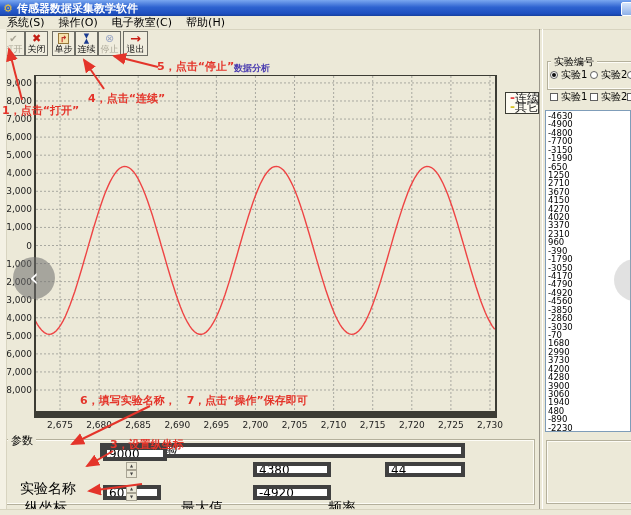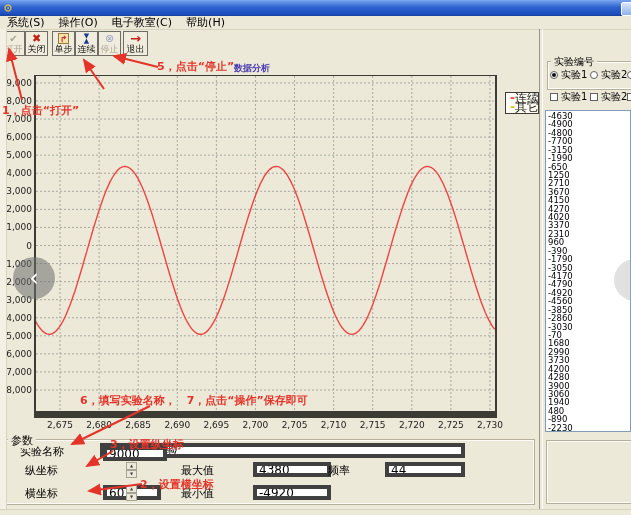--- a/index.html
+++ b/index.html
@@ -57,36 +57,37 @@
   .groupbox{position:absolute;border:1px solid #b4b09c;box-shadow:inset 0 0 0 1px #fdfcf6;}
   .gb-label{position:absolute;background:#ece9d8;padding:0 3px;font-size:10px;color:#000;z-index:2;white-space:nowrap;}
   .radio{position:absolute;width:8px;height:8px;border:1px solid #606060;border-radius:50%;background:#fff;box-sizing:border-box;}
   .radio.sel::after{content:"";position:absolute;left:1px;top:1px;width:4px;height:4px;border-radius:50%;background:#101010;}
   .checkbox{position:absolute;width:8px;height:8px;border:1px solid #606060;background:#fff;box-sizing:border-box;}
   .ctl-label{position:absolute;font-size:10px;line-height:10px;color:#000;white-space:nowrap;text-align:right;}
   #listbox{position:absolute;left:545px;top:110px;width:86px;height:322px;background:#fff;
     border:1px solid #7f9db9;box-sizing:border-box;overflow:hidden;padding-top:1px;}
   .list-item{font-size:8.5px;line-height:8.42px;color:#000;padding-left:2px;white-space:nowrap;}
   
-  .flabel{position:absolute;font-size:11px;line-height:12px;color:#000;white-space:nowrap;}
+  .flabel{position:absolute;font-size:14px;line-height:12px;color:#000;white-space:nowrap;margin-top:36px;}
   .txt{position:absolute;height:15px;border:4px solid #404040;background:#fff;font-size:12px;
     font-family:"DejaVu Sans",sans-serif;padding:0 0 0 2px;box-sizing:border-box;margin-left:35px;}
   .spin{position:absolute;width:11px;height:15px;display:flex;flex-direction:column;}
   .spin div{flex:1;background:#ece9d8;border:1px solid #aaa republika;border:1px solid #a8a494;font-size:4px;
     line-height:6px;text-align:center;color:#444;}
   .edgeL{position:absolute;left:0;top:29px;bottom:0;width:6px;background:#f4f1e4;border-right:1px solid #d8d4c0;}
   .edgeB{position:absolute;left:0;bottom:0;right:0;height:5px;background:#ece9d8;border-top:1px solid #d8d4c0;}
 </style>
 </head>
 <body>
 
 <div id="screen">
 
   <div class="titlebar">
     <span class="gear">⚙</span>
+    <span>传感器数据采集教学软件</span>
     <div class="minbtn"></div>
   </div>
 
   <div class="menubar" id="menubar">
       <span class="menu-item">系统(S)</span>
       <span class="menu-item">操作(O)</span>
       <span class="menu-item">电子教室(C)</span>
       <span class="menu-item">帮助(H)</span>
     </div>
 
@@ -188,25 +189,25 @@
         <line x1="453.98999999999995" y1="0" x2="453.98999999999995" y2="335" stroke="#a8a8a0" stroke-width="1" stroke-dasharray="2,2"></line>
         <polyline points="-1.0,244.0 1.3,248.3 3.7,251.8 6.0,254.6 8.4,256.6 10.7,257.9 13.1,258.4 15.4,258.0 17.7,256.9 20.1,255.0 22.4,252.3 24.8,248.9 27.1,244.8 29.5,240.0 31.8,234.6 34.2,228.6 36.5,222.1 38.9,215.2 41.2,207.9 43.5,200.2 45.9,192.3 48.2,184.2 50.6,176.1 52.9,167.9 55.3,159.8 57.6,151.8 60.0,144.1 62.3,136.6 64.7,129.5 67.0,122.8 69.3,116.6 71.7,110.9 74.0,105.9 76.4,101.5 78.7,97.8 81.1,94.8 83.4,92.5 85.8,91.1 88.1,90.4 90.5,90.6 92.8,91.5 95.1,93.2 97.5,95.7 99.8,98.9 102.2,102.9 104.5,107.5 106.9,112.7 109.2,118.6 111.6,125.0 113.9,131.8 116.3,139.0 118.6,146.6 120.9,154.5 123.3,162.5 125.6,170.6 128.0,178.8 130.3,186.9 132.7,195.0 135.0,202.8 137.4,210.3 139.7,217.5 142.1,224.4 144.4,230.7 146.7,236.5 149.1,241.7 151.4,246.2 153.8,250.1 156.1,253.3 158.5,255.7 160.8,257.4 163.2,258.2 165.5,258.3 167.9,257.6 170.2,256.1 172.5,253.8 174.9,250.7 177.2,246.9 179.6,242.5 181.9,237.4 184.3,231.7 186.6,225.4 189.0,218.7 191.3,211.6 193.7,204.1 196.0,196.3 198.3,188.3 200.7,180.2 203.0,172.0 205.4,163.8 207.7,155.8 210.1,147.9 212.4,140.3 214.8,133.0 217.1,126.1 219.5,119.6 221.8,113.7 224.1,108.3 226.5,103.6 228.8,99.5 231.2,96.2 233.5,93.6 235.9,91.7 238.2,90.7 240.6,90.4 242.9,90.9 245.2,92.2 247.6,94.3 249.9,97.2 252.3,100.8 254.6,105.1 257.0,110.0 259.3,115.6 261.7,121.7 264.0,128.3 266.4,135.4 268.7,142.8 271.0,150.5 273.4,158.5 275.7,166.5 278.1,174.7 280.4,182.9 282.8,191.0 285.1,198.9 287.5,206.6 289.8,214.0 292.2,221.0 294.5,227.6 296.8,233.6 299.2,239.2 301.5,244.0 303.9,248.3 306.2,251.8 308.6,254.6 310.9,256.6 313.3,257.9 315.6,258.4 318.0,258.0 320.3,256.9 322.6,255.0 325.0,252.3 327.3,248.9 329.7,244.8 332.0,240.0 334.4,234.6 336.7,228.6 339.1,222.1 341.4,215.2 343.8,207.9 346.1,200.2 348.4,192.3 350.8,184.2 353.1,176.1 355.5,167.9 357.8,159.8 360.2,151.8 362.5,144.1 364.9,136.6 367.2,129.5 369.6,122.8 371.9,116.6 374.2,110.9 376.6,105.9 378.9,101.5 381.3,97.8 383.6,94.8 386.0,92.5 388.3,91.1 390.7,90.4 393.0,90.6 395.4,91.5 397.7,93.2 400.0,95.7 402.4,98.9 404.7,102.9 407.1,107.5 409.4,112.7 411.8,118.6 414.1,125.0 416.5,131.8 418.8,139.0 421.2,146.6 423.5,154.5 425.8,162.5 428.2,170.6 430.5,178.8 432.9,186.9 435.2,195.0 437.6,202.8 439.9,210.3 442.3,217.5 444.6,224.4 447.0,230.7 449.3,236.5 451.6,241.7 454.0,246.2 456.3,250.1 458.7,253.3" fill="none" stroke="#ee4444" stroke-width="1.4"></polyline>
       </svg>
     </div>
   <div id="legend">
       <div class="leg-row"><span class="leg-mark" style="color: rgb(232, 64, 64);">-</span><span>连续</span></div>
       <div class="leg-row"><span class="leg-mark" style="color: rgb(216, 196, 40);">-</span><span>其它</span></div>
     </div>
 
   <div class="ann" style="left:2px;top:103px;">1，点击“打开”</div>
+  <div class="ann" style="left:88px;top:91px;">4，点击“连续”</div>
   <div class="ann" style="left:157px;top:59px;">5，点击“停止”</div>
   <div class="ann-small" style="left:234px;top:62px;">数据分析</div>
   <div class="ann" style="left:80px;top:393px;">6，填写实验名称，　7，点击“操作”保存即可</div>
   <div class="ann" style="left:110px;top:437px;">3，设置纵坐标</div>
-  <div class="ann" style="left:140px;top:477px;">2，设置横坐标</div>
 
   <svg id="arrows" width="631" height="515">
     <defs>
       <marker id="ah" markerWidth="8" markerHeight="8" refX="6" refY="3" orient="auto">
         <path d="M0,0 L7,3 L0,6 z" fill="#e4342a"></path>
       </marker>
     </defs>
     <line x1="22" y1="100" x2="9" y2="49" stroke="#e4342a" stroke-width="2" marker-end="url(#ah)"></line>
     <line x1="104" y1="89" x2="84" y2="60" stroke="#e4342a" stroke-width="2" marker-end="url(#ah)"></line>
     <line x1="158" y1="67" x2="114" y2="56" stroke="#e4342a" stroke-width="2" marker-end="url(#ah)"></line>

